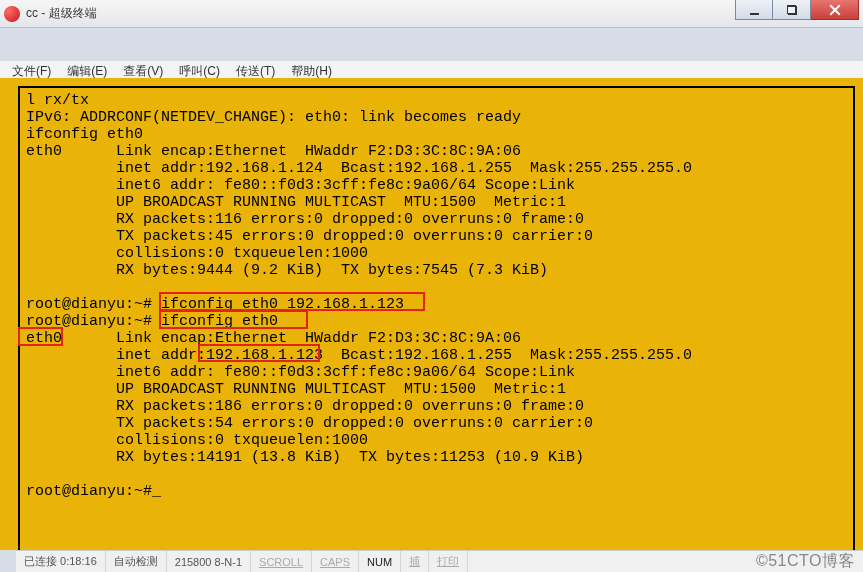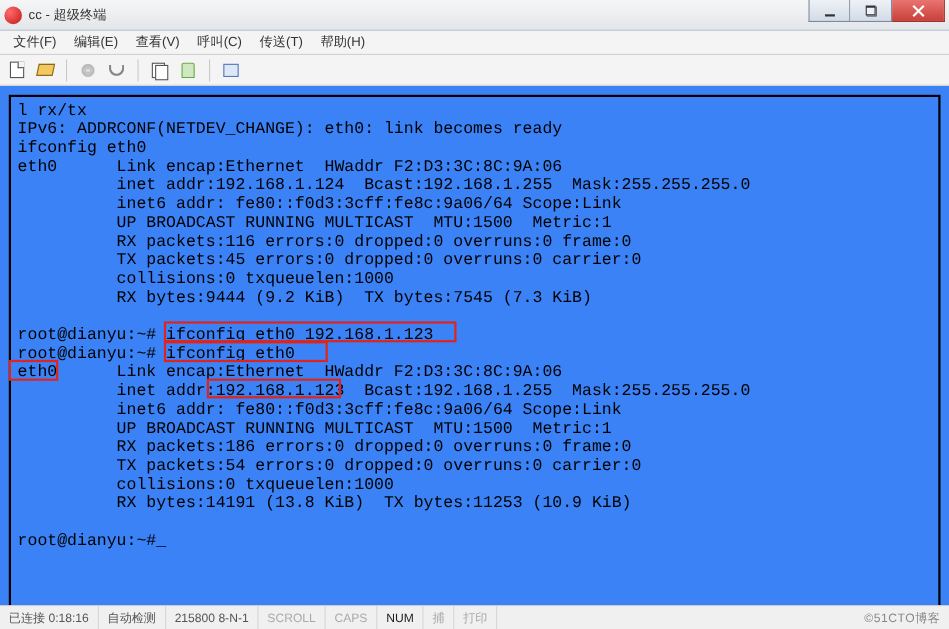--- a/index.html
+++ b/index.html
@@ -59,20 +59,21 @@
   .win-btn .dsq::after { bottom:0; left:0; }
 
   
   .menubar {
     height: 22px;
     background: #f4f4f4;
     border-bottom: 1px solid #d0d0d0;
     display: flex;
     align-items: center;
     padding: 0 4px;
+    margin-top: 33px;
   }
   .menu-item {
     padding: 2px 8px;
     color: #333;
     cursor: default;
   }
 
   
   .toolbar {
     height: 28px;
@@ -101,22 +102,23 @@
   .ic-copy { position:relative; width:14px; height:14px; }
   .ic-copy::before,.ic-copy::after{content:"";position:absolute;width:10px;height:12px;border:1px solid #555;background:#fff;}
   .ic-copy::before{top:0;left:0;} .ic-copy::after{top:2px;left:3px;}
   .ic-paste { width:12px; height:14px; border:1px solid #6a4; background:#cfe8c0; border-radius:2px 2px 0 0; }
   .ic-props { width:14px; height:12px; border:1px solid #57b; background:#dce8f5; }
 
   
   .term-wrap {
     position: absolute;
     top: 78px; left: 0; right: 0; bottom: 22px;
-    background: #3b82f6;
+    background: #eab308;
     overflow: auto;
+    padding-left: 10px;
   }
   .term-wrap::-webkit-scrollbar { width:16px; }
   .term-wrap::-webkit-scrollbar-track { background:#f0f0f0; border-left:1px solid #d0d0d0;}
   .term-wrap::-webkit-scrollbar-thumb { background:#c2c9d2; border:1px solid #a8b0ba; }
   .term {
     margin: 8px;
     border: 2px solid #000;
     padding: 4px 6px;
     font-family: "Courier New", "Consolas", monospace;
     font-size: 15px;
@@ -128,41 +130,41 @@
   }
   .hl {
     position: absolute;
     border: 2px solid #e2231a;
     pointer-events: none;
   }
 
   
   .statusbar {
     position: absolute;
-    bottom: 0; left: 0; right: 0;
+    bottom: 0; left: 16px; right: 0;
     height: 22px;
     background: #f0f0f0;
     border-top: 1px solid #ccc;
     display: flex;
     align-items: center;
     font-size: 11px;
     color: #555;
   }
   .sb-cell {
     padding: 0 8px;
     height: 100%;
     display: flex; align-items: center;
     border-right: 1px solid #d6d6d6;
   }
-  .sb-cell.dim { color: #aaa; }
+  .sb-cell.dim { color: #aaa; text-decoration: underline; }
   .sb-cell.strong { color: #222; font-weight: normal; }
   .sb-spacer { flex: 1; }
   .watermark {
     color: #888;
-    font-size: 11px;
+    font-size: 16px;
     padding-right: 8px;
     letter-spacing: .5px;
   }
   svg.win-x { width:12px; height:12px; }
 </style>
 </head>
 <body>
 
 <div class="titlebar">
   <span class="app-icon"></span>

